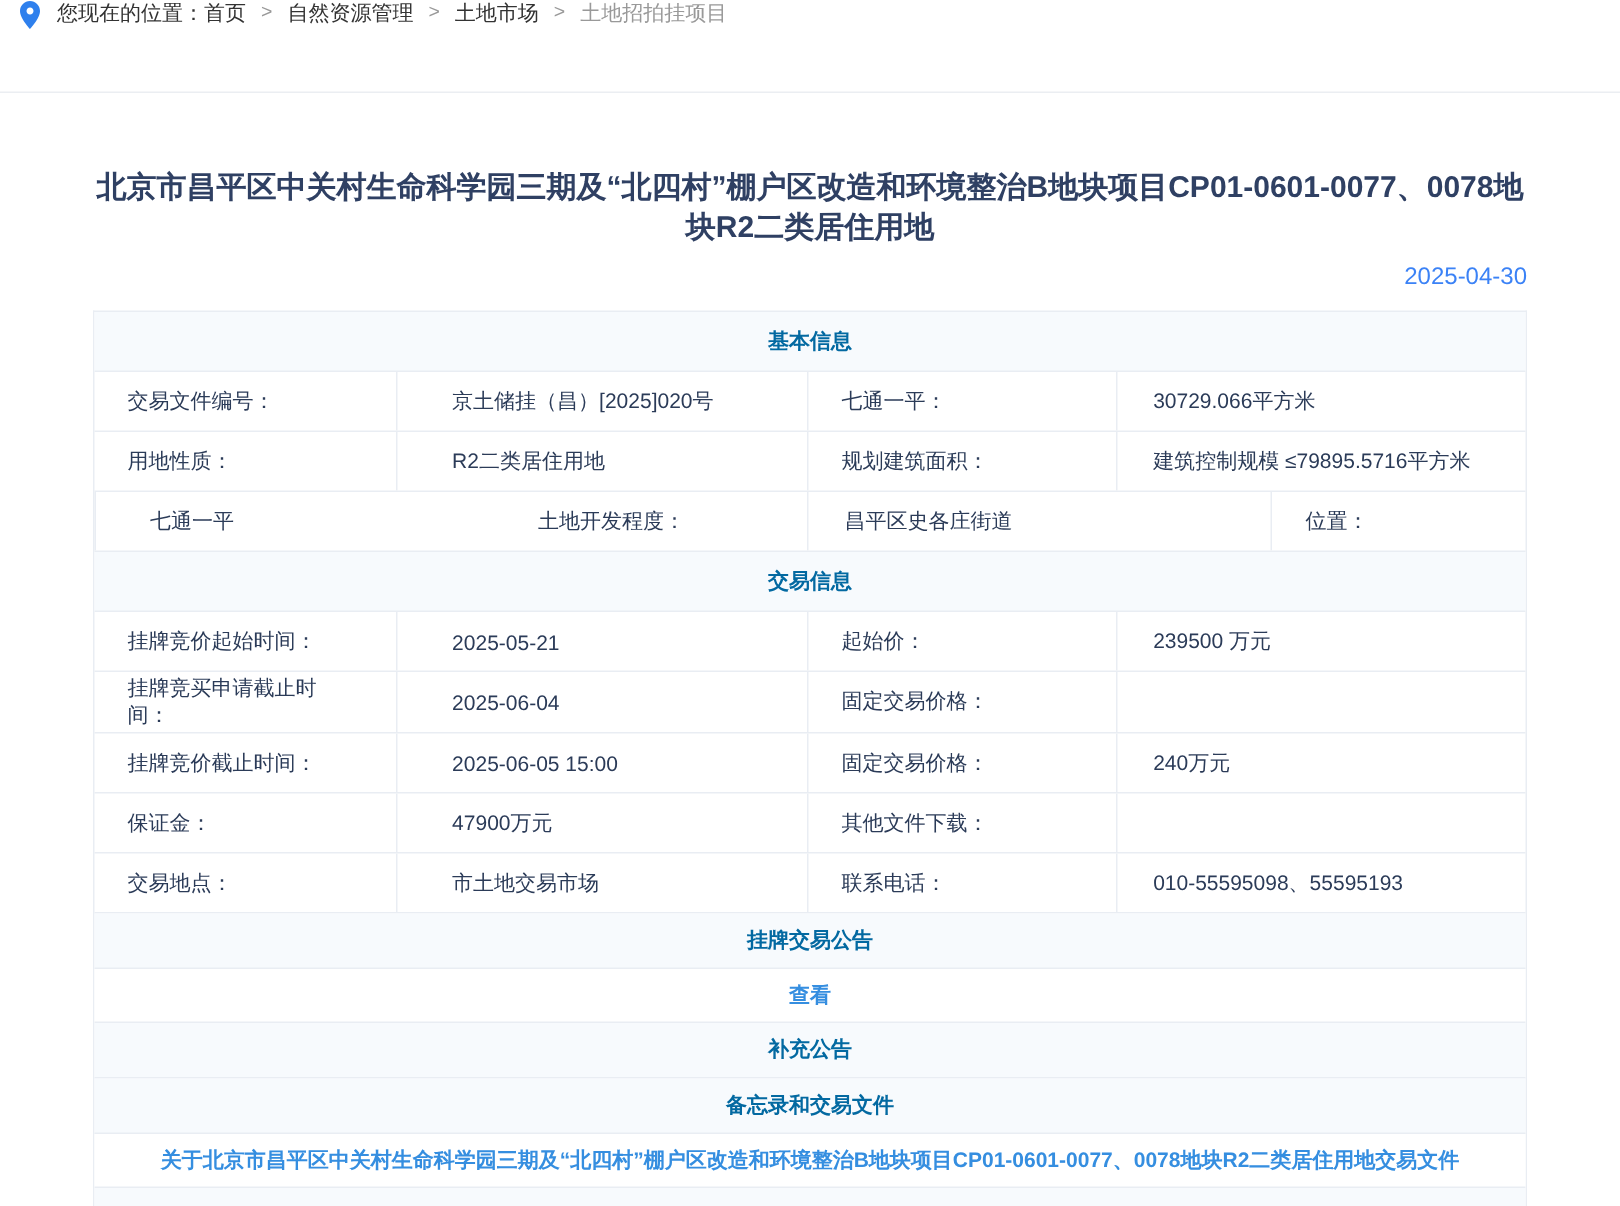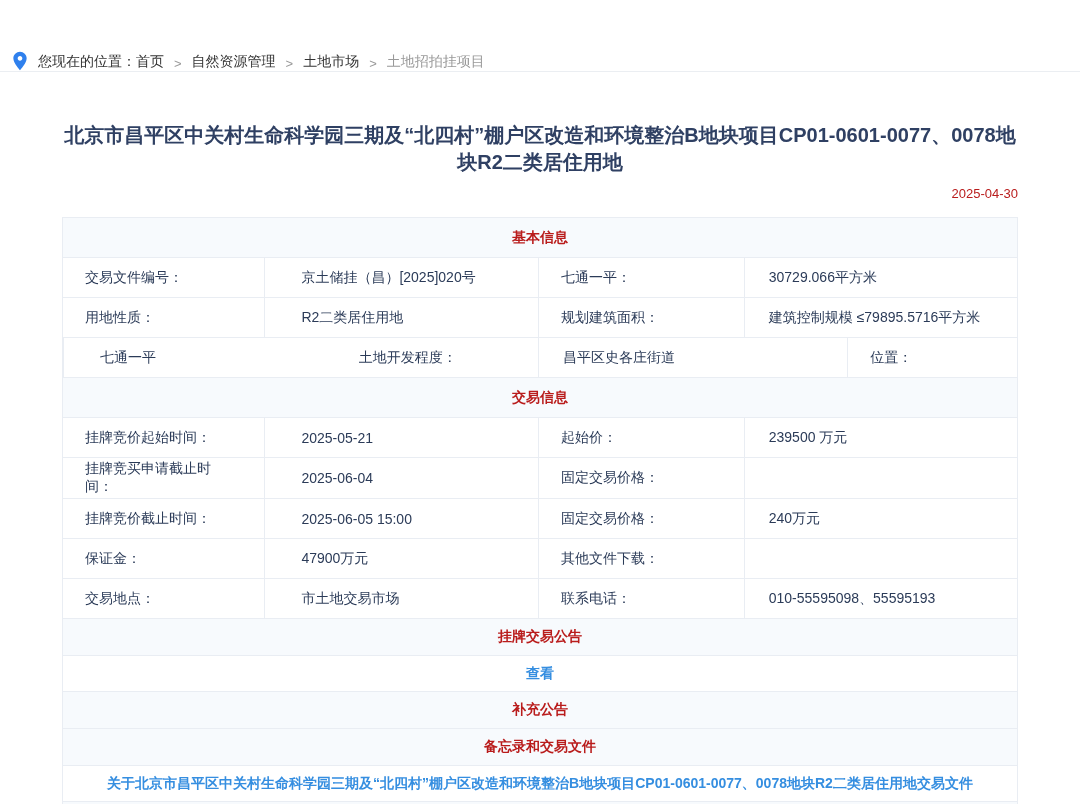--- a/index.html
+++ b/index.html
@@ -4,55 +4,55 @@
 <style>
   * { box-sizing: border-box; margin: 0; padding: 0; }
   html, body {
     width: 1080px; height: 804px; overflow: hidden;
     background: #ffffff;
     font-family: "Liberation Sans", "DejaVu Sans", sans-serif;
     color: #2b3b58;
   }
   
   .breadcrumb-bar {
-    display: flex; align-items: flex-end;
-    height: 72px; padding-left: 12px;
+    display: flex; align-items: flex-start;
+    height: 62px; padding-left: 12px;
     border-bottom: 1px solid #ebeef2;
     font-size: 14px; color: #333333;
   }
   .pin-icon { width: 16px; height: 20px; margin-right: 10px; flex: 0 0 auto; }
   .crumb { color: #333333; text-decoration: none; cursor: pointer; }
   .crumb-sep { color: #999999; margin: 0 10px; font-size: 13px; }
   .crumb-current { color: #999999; }
   
   .container { width: 956px; margin: 0 auto; }
   .page-title {
     margin-top: 50px;
     font-size: 20px; line-height: 27px; font-weight: bold;
     color: #2f4063; text-align: center;
   }
   .pub-date {
     margin-top: 10px; height: 16px;
-    text-align: right; font-size: 13px; color: #b91c1c;
+    text-align: right; font-size: 16px; color: #3b82f6;
   }
   
   .info-table {
     margin-top: 15px;
     border: 1px solid #e9edf3; border-bottom: none;
   }
   .t-row { display: flex; align-items: stretch; border-bottom: 1px solid #e9edf3; min-height: 40px; gap: 36px; }
   .t-cell { display: flex; align-items: center; font-size: 14px; padding: 2px 10px 2px 22px; }
   .col1 { width: 19.5%; }
   .col2 { width: 28%;   border-left: 1px solid #e9edf3; padding-left: 36px; }
   .col3 { width: 20%;   border-left: 1px solid #e9edf3; }
   .col4 { width: 32.5%; border-left: 1px solid #e9edf3; padding-left: 24px; }
   .section-row {
     display: flex; align-items: center; justify-content: center;
     background: #f7fafd; border-bottom: 1px solid #e9edf3;
-    min-height: 40px; font-size: 14px; font-weight: bold; color: #b91c1c;
+    min-height: 40px; font-size: 14px; font-weight: bold; color: #0369a1;
     text-align: center;
   }
   .section-row.slim { min-height: 37px; }
   .link-row {
     display: flex; align-items: center; justify-content: center;
     background: #ffffff; border-bottom: 1px solid #e9edf3;
     min-height: 36px; font-size: 14px; font-weight: bold; color: #358ee0;
     text-align: center; padding: 2px 8px;
   }
   .link-row a { color: #358ee0; text-decoration: none; cursor: pointer; }

